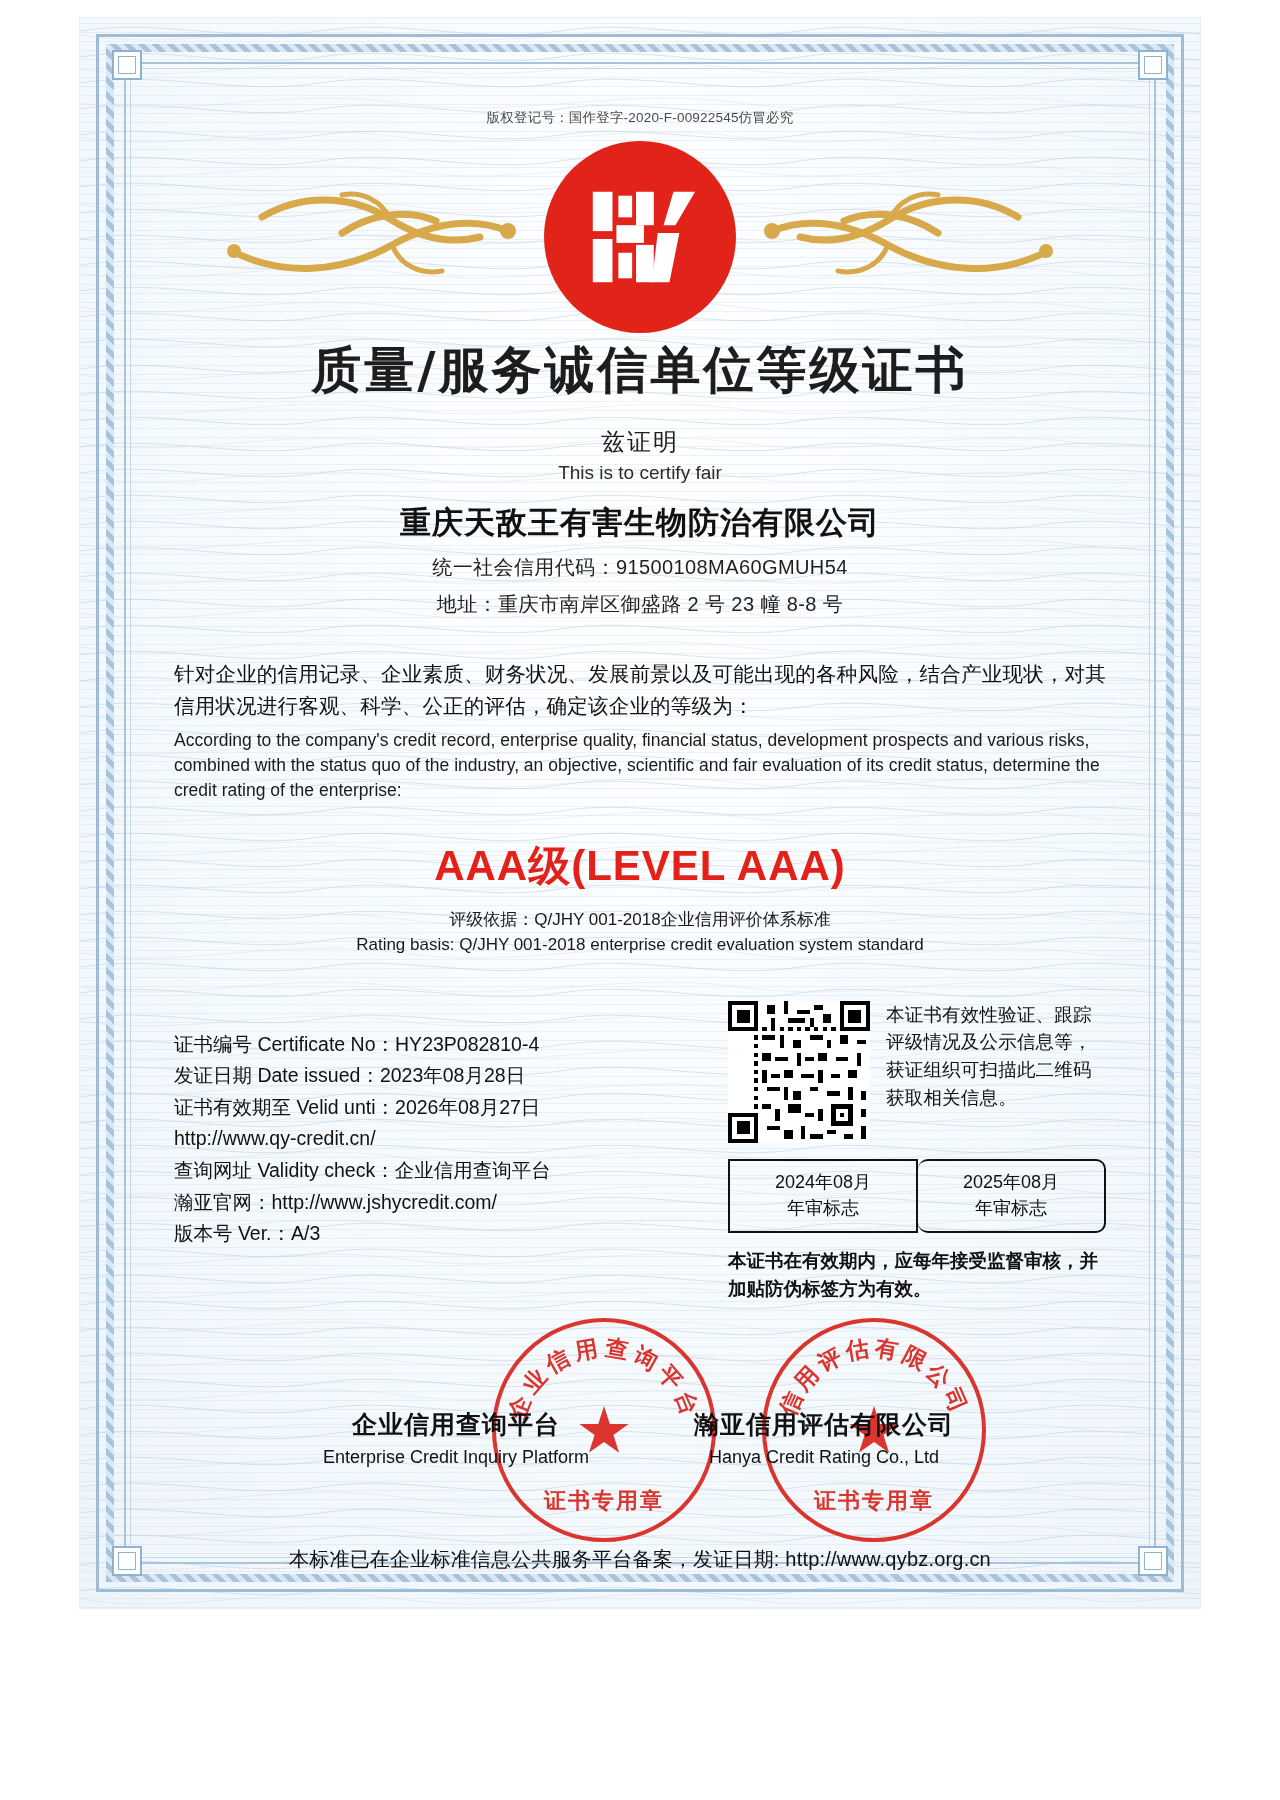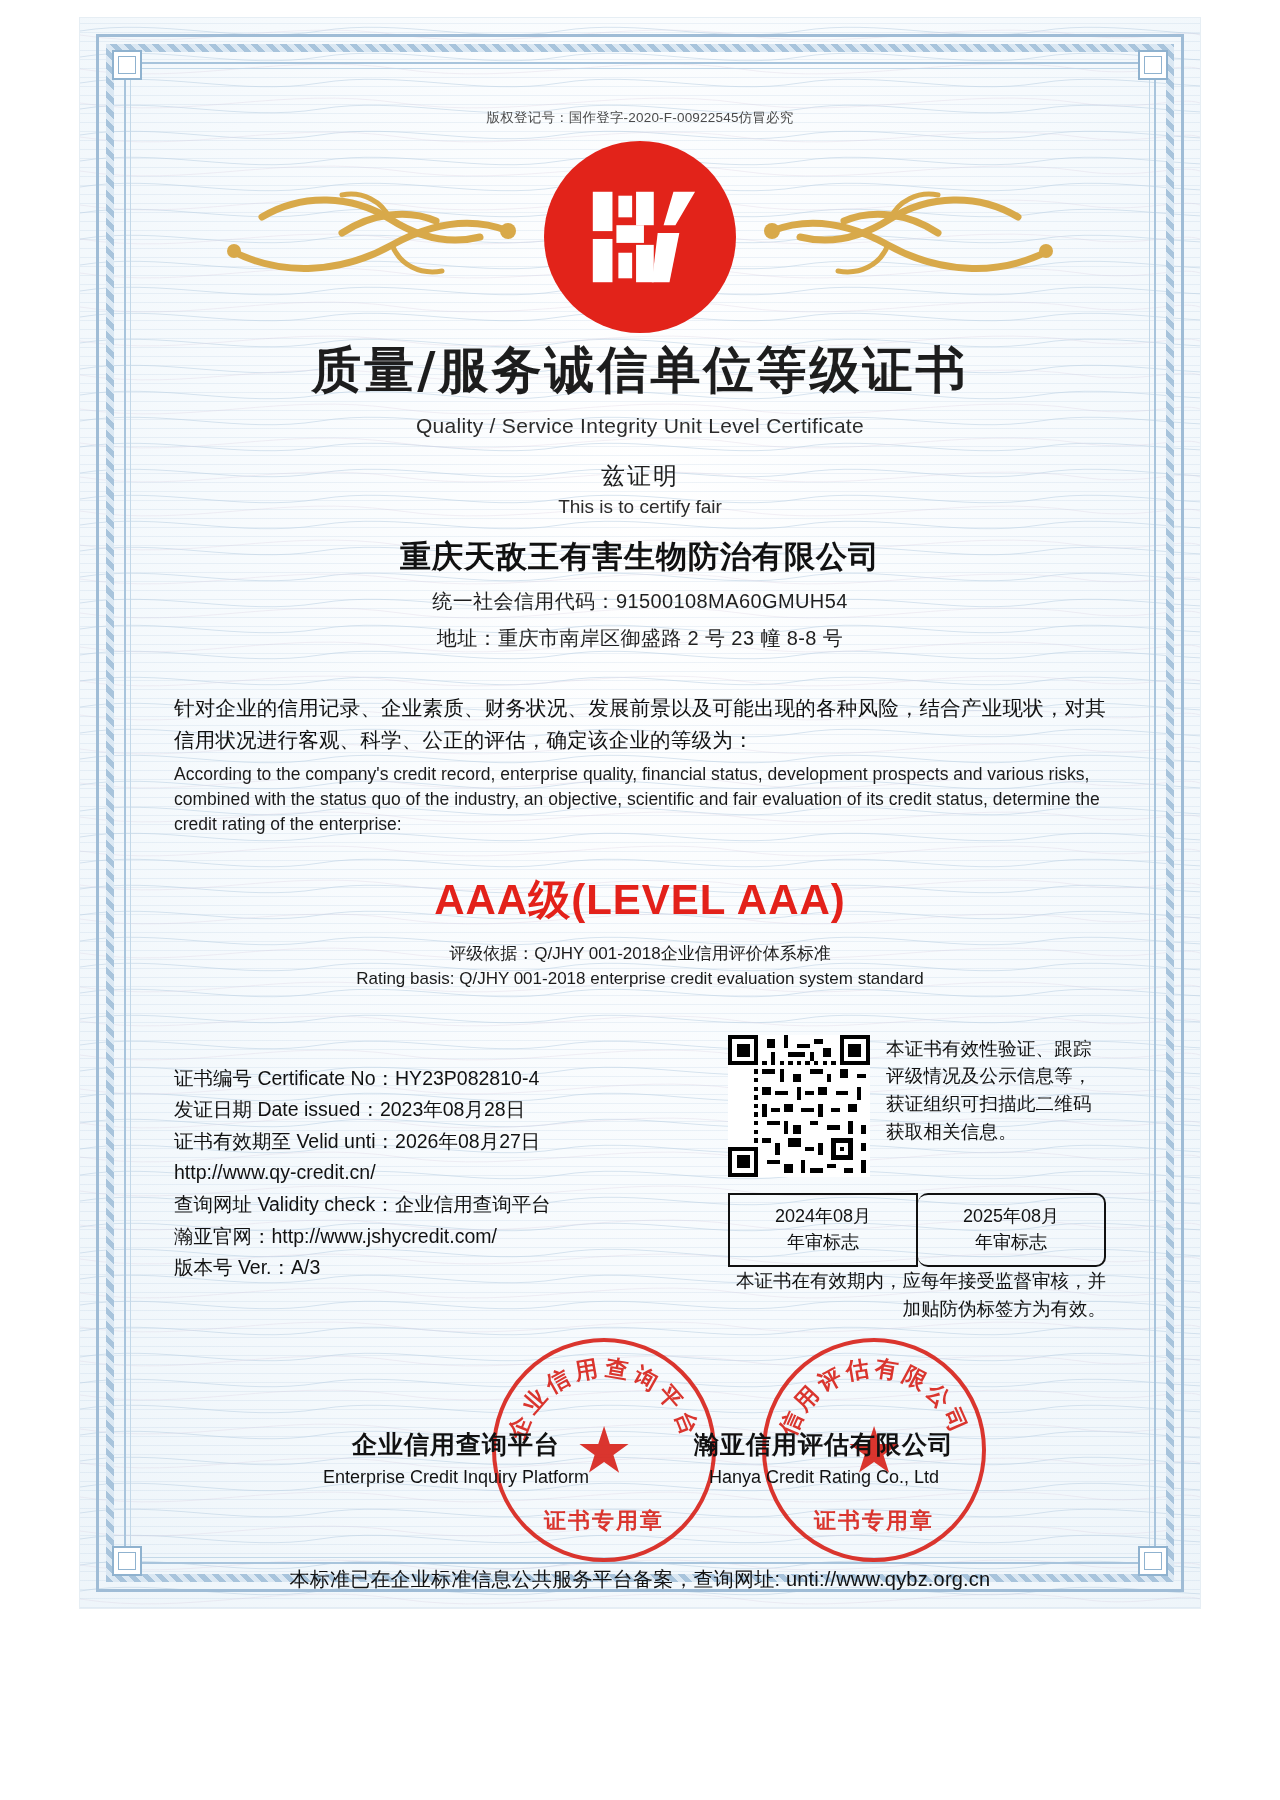--- a/index.html
+++ b/index.html
@@ -260,24 +260,26 @@
     width: 186px;
     border: 2px solid #111;
     text-align: center;
     padding: 8px 0 10px 0;
     font-size: 18px;
     line-height: 1.45;
     color: #111;
   }
   .stamp-box + .stamp-box { border-left: none; border-radius: 10px; }
   .audit-note {
+    margin-top: 14px;
     font-size: 18.5px;
     line-height: 1.5;
     color: #111;
-    text-align: right;
+    text-align: left;
+    font-weight: bold;
   }
 
   
   .seals {
     position: relative;
     height: 230px;
     margin-top: 10px;
   }
   .seal {
     position: absolute;
@@ -419,21 +421,20 @@
           <circle cx="12" cy="78" r="7"></circle>
         </g>
         <g fill="none" stroke="#d8a94a" stroke-width="5" stroke-linecap="round">
           <path d="M168,46 C160,28 140,18 120,22"></path>
           <path d="M170,72 C178,92 198,102 220,98"></path>
         </g>
       </svg>
     </div>
 
     <div class="title-cn">质量/服务诚信单位等级证书</div>
-    <div class="title-en">Quality / Service Integrity Unit Level Certificate</div>
 
     <div class="certify-cn">兹证明</div>
     <div class="certify-en">This is to certify fair</div>
 
     <div class="company">重庆天敌王有害生物防治有限公司</div>
     <div class="credit-code">统一社会信用代码：91500108MA60GMUH54</div>
     <div class="address">地址：重庆市南岸区御盛路 2 号 23 幢 8-8 号</div>
 
     <div class="para-cn">针对企业的信用记录、企业素质、财务状况、发展前景以及可能出现的各种风险，结合产业现状，对其信用状况进行客观、科学、公正的评估，确定该企业的等级为：</div>
     <div class="para-en">According to the company's credit record, enterprise quality, financial status, development prospects and various risks, combined with the status quo of the industry, an objective, scientific and fair evaluation of its credit status, determine the credit rating of the enterprise:</div>
@@ -603,16 +604,16 @@
           <div class="org-cn">企业信用查询平台</div>
           <div class="org-en">Enterprise Credit Inquiry Platform</div>
         </div>
         <div class="org">
           <div class="org-cn">瀚亚信用评估有限公司</div>
           <div class="org-en">Hanya Credit Rating Co., Ltd</div>
         </div>
       </div>
     </div>
 
-    <div class="footer-note">本标准已在企业标准信息公共服务平台备案，查询网址: unti://www.qybz.org.cn</div>
+    <div class="footer-note">本标准已在企业标准信息公共服务平台备案，发证日期: http://www.qybz.org.cn</div>
 
   </div>
 </div>
 
 </body></html>

